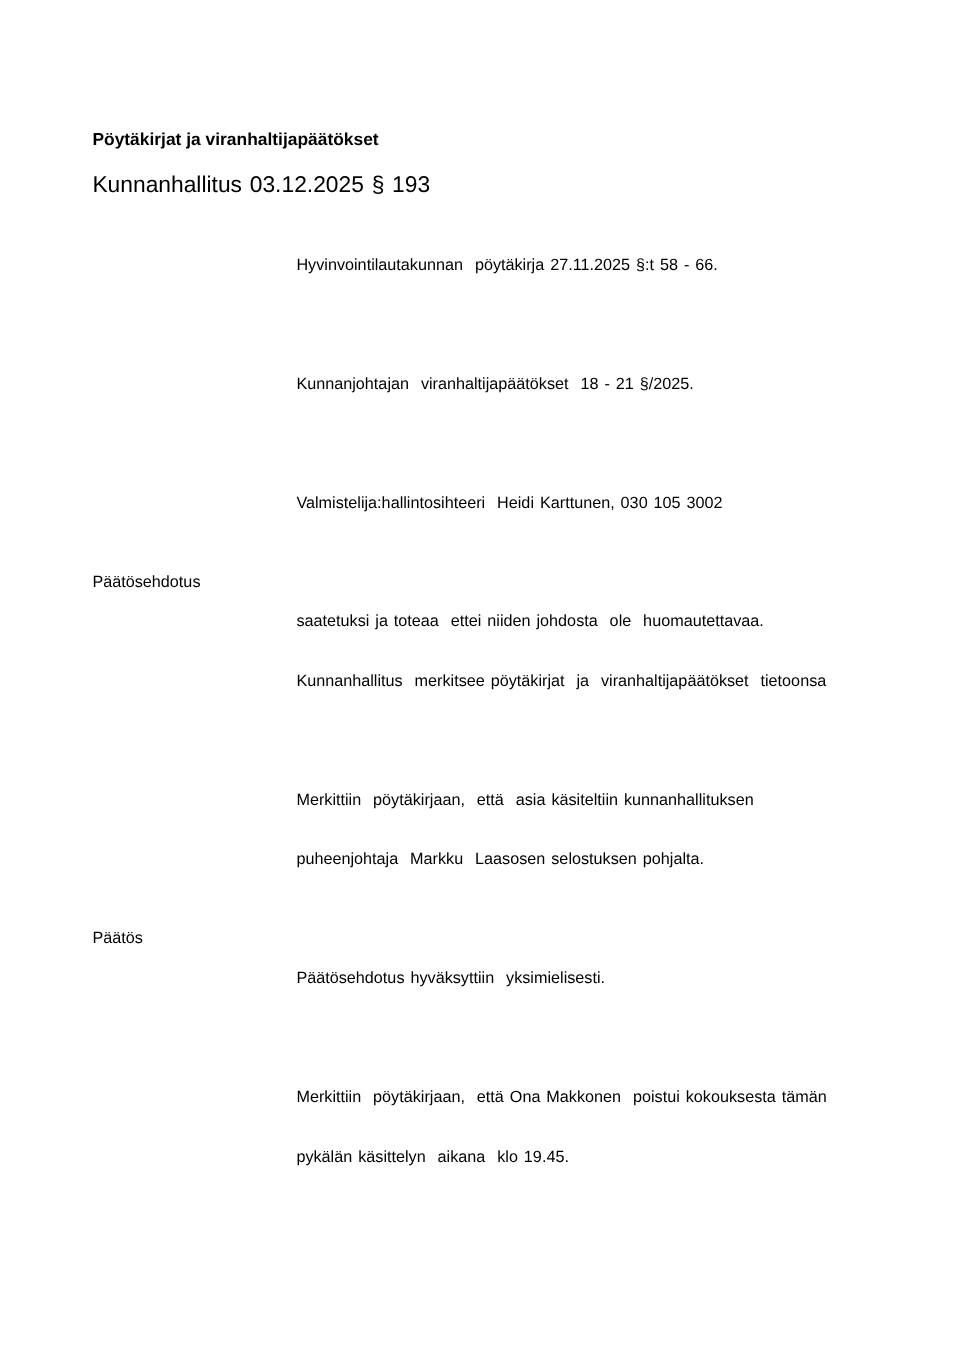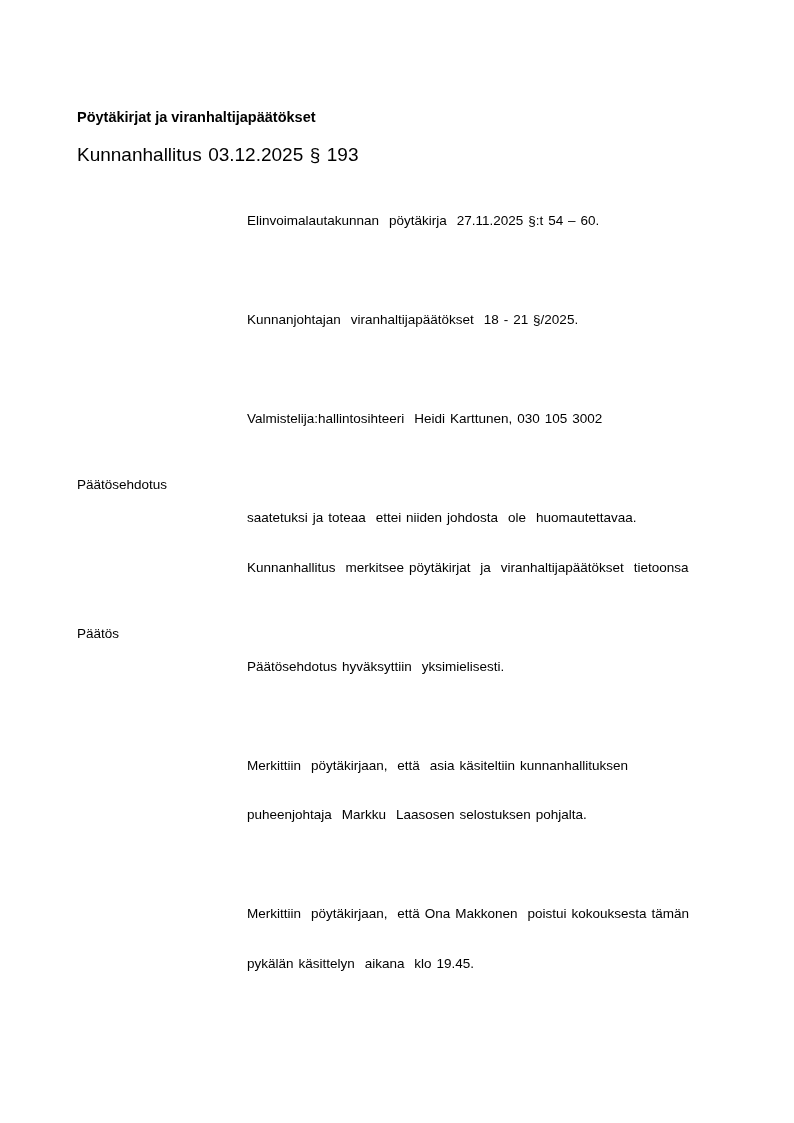--- a/index.html
+++ b/index.html
@@ -66,21 +66,21 @@
 <div class="page">
   <div class="content">
 
     <div class="doc-title">Pöytäkirjat ja viranhaltijapäätökset</div>
 
     <div class="doc-header">Kunnanhallitus 03.12.2025 § 193</div>
 
     <div class="row">
       <div class="label-col"></div>
       <div class="body-col">
-        <div class="line">Elinvoimalautakunnan  pöytäkirja  27.11.2025 §:t 54 – 60.</div>
+        <div class="line">Hyvinvointilautakunnan  pöytäkirja 27.11.2025 §:t 58 - 66.</div>
       </div>
     </div>
 
     <div class="row">
       <div class="label-col"></div>
       <div class="body-col">
         <div class="line">Kunnanjohtajan  viranhaltijapäätökset  18 - 21 §/2025.</div>
       </div>
     </div>
 
@@ -93,31 +93,31 @@
 
     <div class="row">
       <div class="label-col">Päätösehdotus</div>
       <div class="body-col">
         <div class="line">saatetuksi ja toteaa  ettei niiden johdosta  ole  huomautettavaa.</div>
         <div class="line">Kunnanhallitus  merkitsee pöytäkirjat  ja  viranhaltijapäätökset  tietoonsa</div>
       </div>
     </div>
 
     <div class="row">
-      <div class="label-col">Päätös</div>
+      <div class="label-col"></div>
       <div class="body-col">
-        <div class="line">Päätösehdotus hyväksyttiin  yksimielisesti.</div>
+        <div class="line">Merkittiin  pöytäkirjaan,  että  asia käsiteltiin kunnanhallituksen</div>
+        <div class="line">puheenjohtaja  Markku  Laasosen selostuksen pohjalta.</div>
       </div>
     </div>
 
     <div class="row">
-      <div class="label-col"></div>
+      <div class="label-col">Päätös</div>
       <div class="body-col">
-        <div class="line">Merkittiin  pöytäkirjaan,  että  asia käsiteltiin kunnanhallituksen</div>
-        <div class="line">puheenjohtaja  Markku  Laasosen selostuksen pohjalta.</div>
+        <div class="line">Päätösehdotus hyväksyttiin  yksimielisesti.</div>
       </div>
     </div>
 
     <div class="row">
       <div class="label-col"></div>
       <div class="body-col">
         <div class="line">Merkittiin  pöytäkirjaan,  että Ona Makkonen  poistui kokouksesta tämän</div>
         <div class="line">pykälän käsittelyn  aikana  klo 19.45.</div>
       </div>
     </div>

